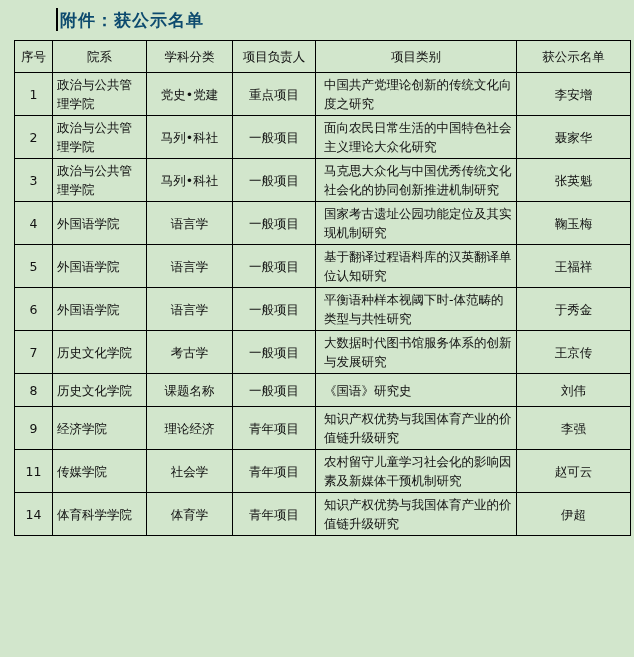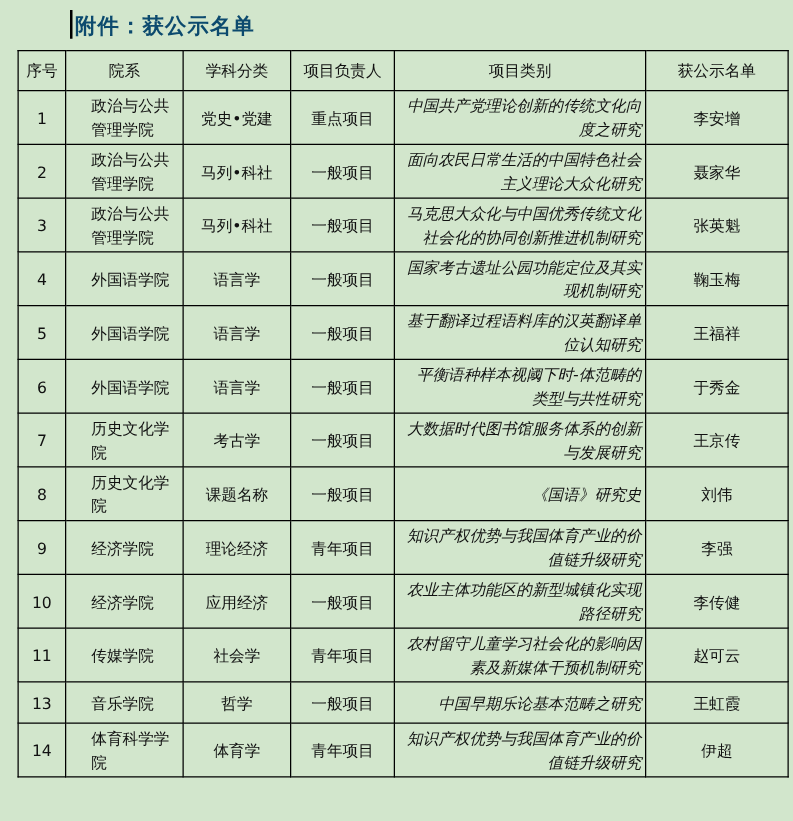--- a/index.html
+++ b/index.html
@@ -41,22 +41,22 @@
     text-align:center;
   }
   .listing td { height:28px; }
   .c-no     { width:38px;  }
   .c-dept   { width:94px;  }
   .c-subj   { width:86px;  }
   .c-cat    { width:83px;  }
   .c-title  { width:201px; }
   .c-leader { width:114px; }
   td.cell-no, td.cell-subject, td.cell-category, td.cell-leader { text-align:center; }
-  td.cell-department { text-align:left; padding-left:20px; padding-right:2px; }
-  td.cell-title      { text-align:right; padding-left:8px; padding-right:3px;font-style:italic; }
+  td.cell-department { text-align:left; padding-left:4px; padding-right:2px; }
+  td.cell-title      { text-align:left; padding-left:8px; padding-right:3px; }
 </style>
 </head>
 <body>
 
 <div class="text-cursor"></div>
 
 <div class="doc-title">附件：获公示名单</div>
 
 <table class="listing">
   <colgroup>
@@ -145,42 +145,26 @@
     </tr>
       <tr>
       <td class="cell-no">9</td>
       <td class="cell-department">经济学院</td>
       <td class="cell-subject">理论经济</td>
       <td class="cell-category">青年项目</td>
       <td class="cell-title">知识产权优势与我国体育产业的价值链升级研究</td>
       <td class="cell-leader">李强</td>
     </tr>
       <tr>
-      <td class="cell-no">10</td>
-      <td class="cell-department">经济学院</td>
-      <td class="cell-subject">应用经济</td>
-      <td class="cell-category">一般项目</td>
-      <td class="cell-title">农业主体功能区的新型城镇化实现路径研究</td>
-      <td class="cell-leader">李传健</td>
-    </tr>
-      <tr>
       <td class="cell-no">11</td>
       <td class="cell-department">传媒学院</td>
       <td class="cell-subject">社会学</td>
       <td class="cell-category">青年项目</td>
       <td class="cell-title">农村留守儿童学习社会化的影响因素及新媒体干预机制研究</td>
       <td class="cell-leader">赵可云</td>
-    </tr>
-      <tr>
-      <td class="cell-no">13</td>
-      <td class="cell-department">音乐学院</td>
-      <td class="cell-subject">哲学</td>
-      <td class="cell-category">一般项目</td>
-      <td class="cell-title">中国早期乐论基本范畴之研究</td>
-      <td class="cell-leader">王虹霞</td>
     </tr>
       <tr>
       <td class="cell-no">14</td>
       <td class="cell-department">体育科学学院</td>
       <td class="cell-subject">体育学</td>
       <td class="cell-category">青年项目</td>
       <td class="cell-title">知识产权优势与我国体育产业的价值链升级研究</td>
       <td class="cell-leader">伊超</td>
     </tr>
     </tbody>

